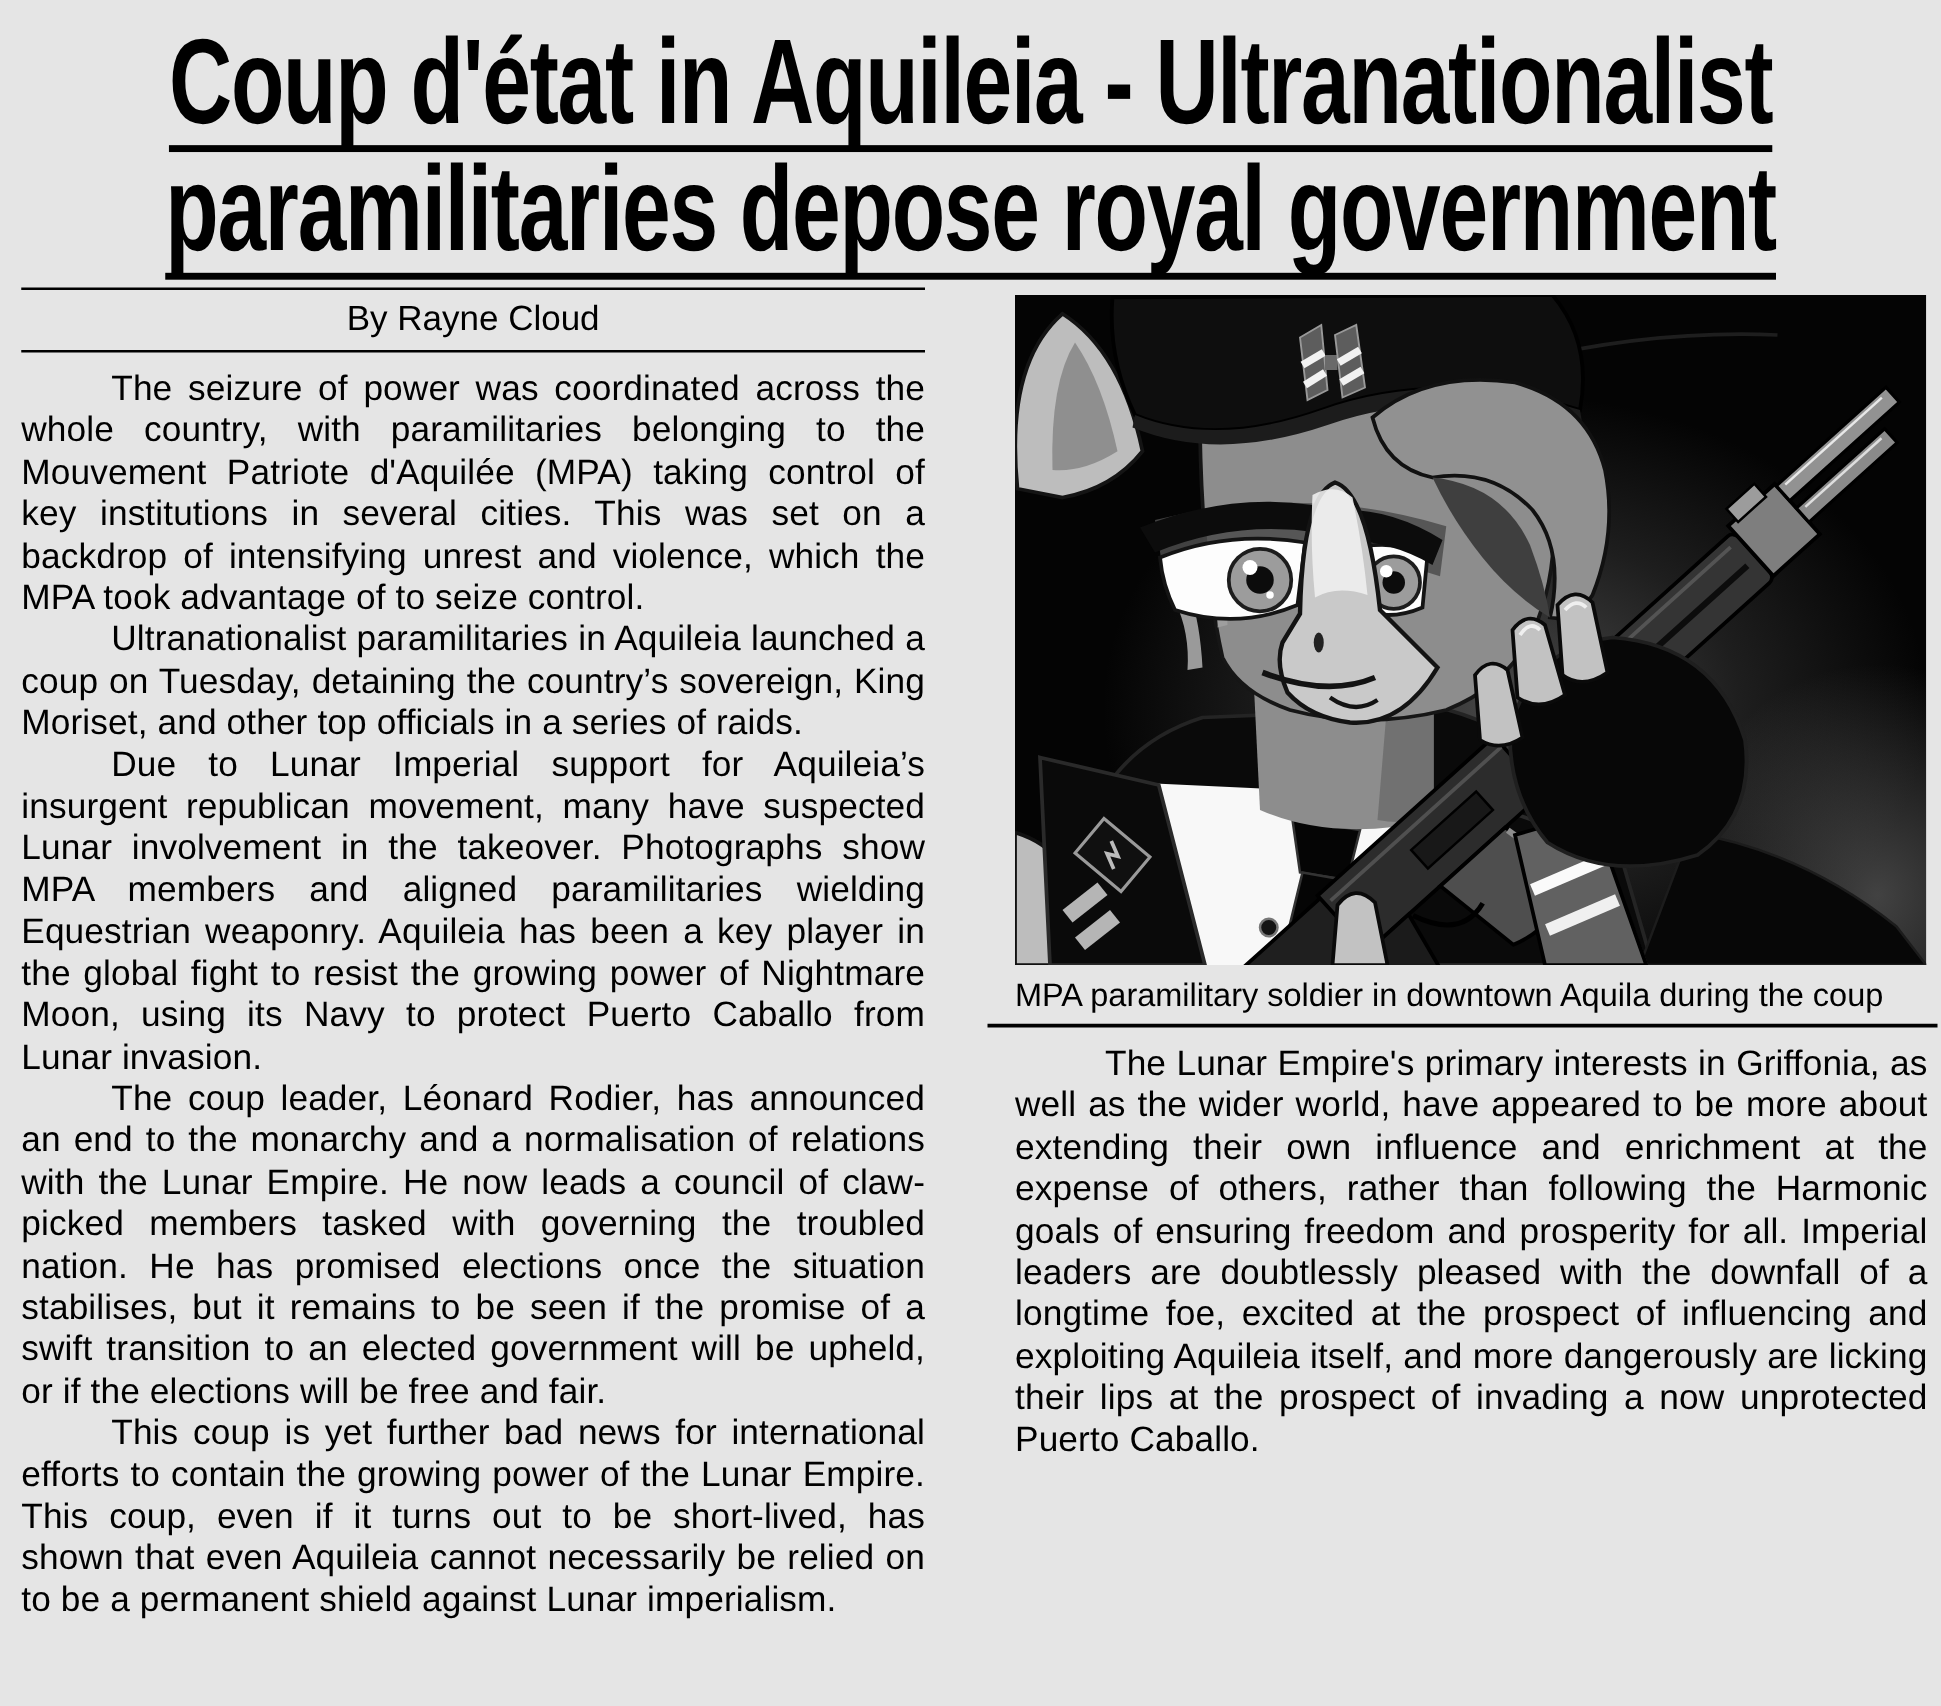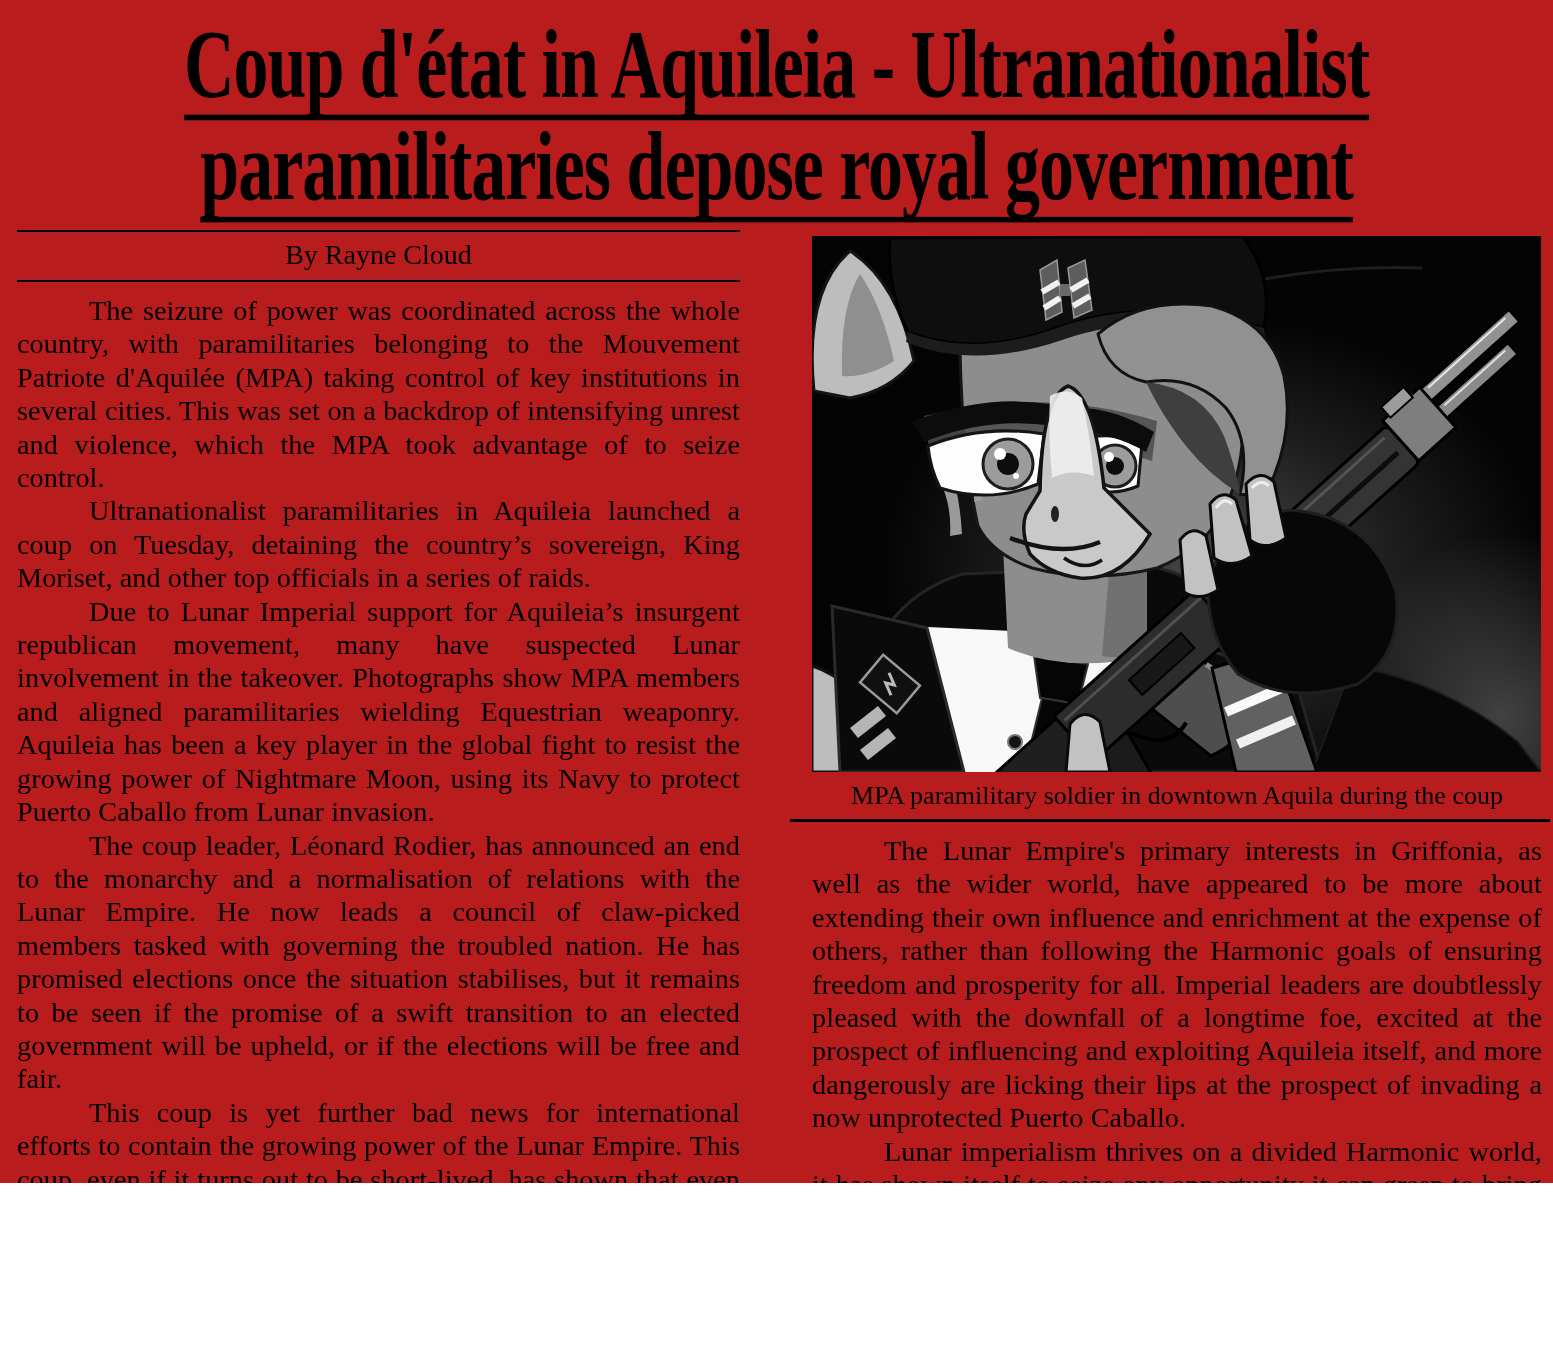--- a/index.html
+++ b/index.html
@@ -1,19 +1,19 @@
 <!DOCTYPE html>
 <html style="--photo-bg: #040404; --glow: #5a5a5a; --face: #8d8d8d; --face-shadow: #5f5f5f; --beak: #c9c9c9; --beak-highlight: #eeeeee; --ear: #bdbdbd; --cap: #0e0e0e; --hair: #919191; --hair-dark: #3f3f3f; --shirt: #f8f8f8; --jacket: #0a0a0a; --glove: #070707; --talon: #c2c2c2;"><head>
 <meta charset="utf-8">
 <style>
   html,body { margin:0; padding:0; background:#ffffff; }
   .page {
-    position:relative; width:1553px; height:1183px;
-    background:#b91c1c; overflow:hidden;
-    font-family:Liberation Serif, serif;
+    position:relative; width:1553px; height:1365px;
+    background:#e5e5e5; overflow:hidden;
+    font-family:Liberation Sans, sans-serif;
     color:#000;
   }
   
   .headline {
     position:absolute; top:14px; left:0; width:1553px;
     margin:0; text-align:center; font-weight:bold;
     font-size:70px; line-height:1.06; letter-spacing:-1px;
     transform:scale(1,1.38); transform-origin:top center;
   }
   .hl-line {
@@ -30,21 +30,21 @@
   .rule { height:0; border-top:2.5px solid #000; }
   .byline {
     text-align:center; font-size:28px; line-height:46px; height:48px;
   }
   .body-text { margin-top:12px; font-size:28.2px; line-height:33.4px; letter-spacing:0.1px; }
   .para { margin:0; text-align:justify; text-indent:72px; }
   
   figure { margin:0; }
   figure svg { display:block; }
   figcaption {
-    text-align:center; font-size:26px; line-height:30px;
+    font-size:26px; line-height:30px;
     padding:9px 0 8px 0;
   }
   .caption-rule { border-top:3px solid #000; margin-left:-22px; margin-right:-8px; }
   .col-right .body-text { }
 </style>
 </head>
 <body>
 
 <div class="page">
 
@@ -177,17 +177,16 @@
           <path d="M440,252 Q449,242 457,250" fill="none" stroke="#efefef" stroke-width="3"></path>
           <path d="M368,304 Q380,288 394,300 L406,354 Q388,366 372,356 Z" fill="var(--talon)" stroke="#0a0a0a" stroke-width="3"></path>
           <path d="M258,488 Q272,470 288,486 L298,536 L254,536 Z" fill="var(--talon)" stroke="#0a0a0a" stroke-width="3"></path>
         </g>
       </svg>
       <figcaption>MPA paramilitary soldier in downtown Aquila during the coup</figcaption>
       <div class="rule caption-rule"></div>
     </figure>
     <div class="body-text">
         <p class="para">The Lunar Empire's primary interests in Griffonia, as well as the wider world, have appeared to be more about extending their own influence and enrichment at the expense of others, rather than following the Harmonic goals of ensuring freedom and prosperity for all. Imperial leaders are doubtlessly pleased with the downfall of a longtime foe, excited at the prospect of influencing and exploiting Aquileia itself, and more dangerously are licking their lips at the prospect of invading a now unprotected Puerto Caballo.</p>
-        <p class="para">Lunar imperialism thrives on a divided Harmonic world, it has shown itself to seize any opportunity it can grasp to bring more of the globe under the hoof of its Empress. So the coup in Aquileia is likely to further hamper efforts to contain them.</p>
       </div>
   </div>
 
 </div>
 
 </body></html>

